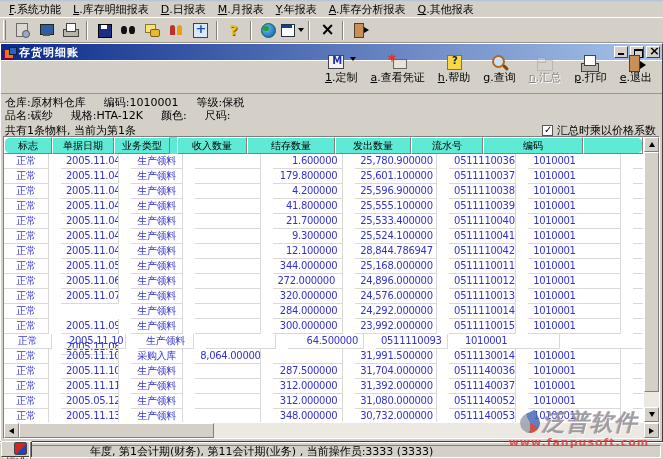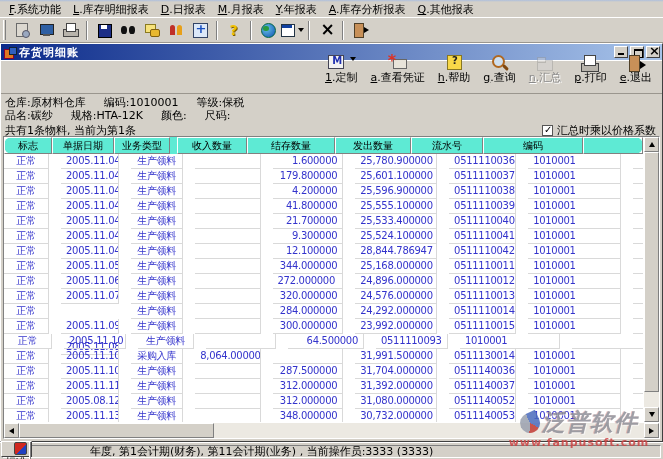--- a/index.html
+++ b/index.html
@@ -460,21 +460,21 @@
                 <span class="tcell" style="width: 56px; text-align: center;">生产领料</span>
                 <span class="tcell" style="width: 70px; text-align: right;"></span>
                 <span class="tcell" style="width: 76px; text-align: right;">312.000000</span>
                 <span class="tcell" style="width: 88px; text-align: right;">31,392.000000</span>
                 <span class="tcell" style="width: 72px; text-align: left;">0511140037</span>
                 <span class="tcell" style="width: 100px; text-align: left;">1010001</span>
                 <span class="tcell filler"></span>
               </div>
               <div class="trow">
                 <span class="tcell" style="width: 48px; text-align: center;">正常</span>
-                <span class="tcell" style="width: 62px; text-align: center;">2005.08.12</span>
+                <span class="tcell" style="width: 62px; text-align: center;">2005.05.12</span>
                 <span class="tcell" style="width: 56px; text-align: center;">生产领料</span>
                 <span class="tcell" style="width: 70px; text-align: right;"></span>
                 <span class="tcell" style="width: 76px; text-align: right;">312.000000</span>
                 <span class="tcell" style="width: 88px; text-align: right;">31,080.000000</span>
                 <span class="tcell" style="width: 72px; text-align: left;">0511140052</span>
                 <span class="tcell" style="width: 100px; text-align: left;">1010001</span>
                 <span class="tcell filler"></span>
               </div>
               <div class="trow">
                 <span class="tcell" style="width: 48px; text-align: center;">正常</span>

